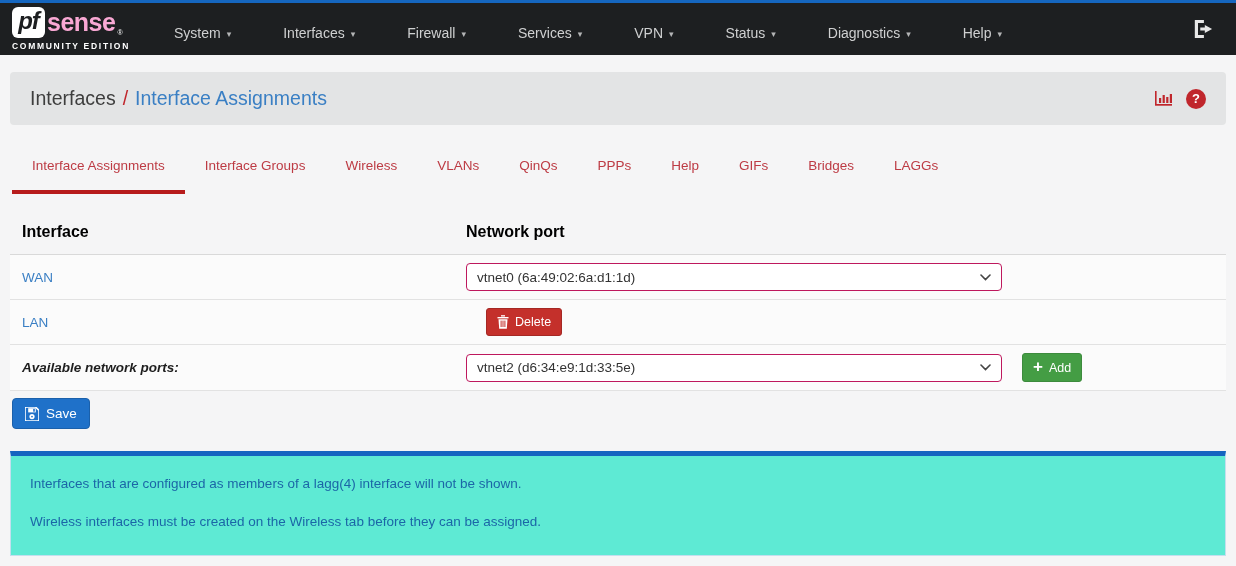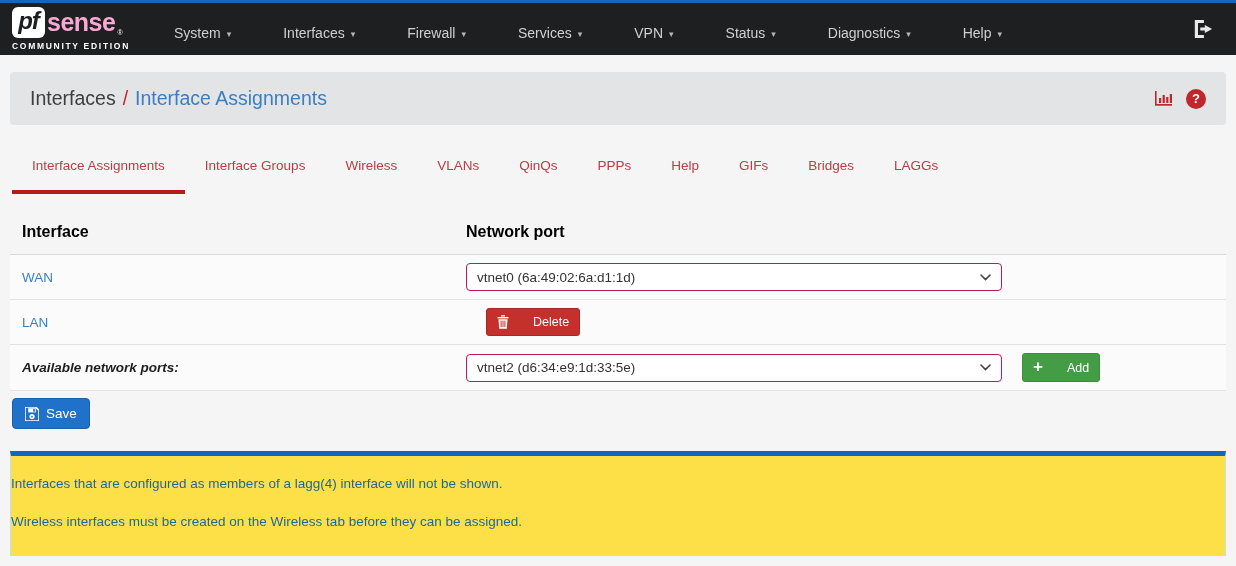--- a/index.html
+++ b/index.html
@@ -71,38 +71,38 @@
   .avail-label { font-weight:700; color:#1e1e1e;font-style:italic; }
   .cell-port { display:flex; align-items:center; flex:1; }
   .selectbox {
     width:536px; height:28px; border:1px solid #be185d; border-radius:4px; background:#fff;
     display:flex; align-items:center; justify-content:space-between;
     padding:0 10px; font-size:13.5px; color:#333; cursor:pointer;
   }
   .select-chevron { display:flex; margin-left:8px; }
 
   .btn {
-    display:inline-flex; align-items:center; gap:24px; border-radius:3px; color:#fff;
+    display:inline-flex; align-items:center; gap:6px; border-radius:3px; color:#fff;
     font-size:12.5px; padding:6px 10px; cursor:pointer; border:1px solid transparent;
     margin-left:20px; white-space:nowrap;
   }
   .btn-delete { background:#c4302b; border-color:#a52824; }
   .btn-add { background:#449d44; border-color:#3d8b3d; }
   .plus-glyph { font-size:17px; font-weight:700; line-height:1; margin-top:-2px; }
 
   .btn-save {
     display:inline-flex; align-items:center; gap:7px; background:#1f71c9; border:1px solid #1a60ab;
     color:#fff; border-radius:4px; font-size:13.5px; padding:7px 12px; cursor:pointer;
     margin:7px 0 0 12px;
   }
 
   
   .infobox {
-    margin:22px 10px 0; background:#fde047; border:1px solid #c3dfee; border-top:5px solid #1565c0;
-    padding:20px 0 26px; color:#1b66a7; font-size:13.5px;
+    margin:22px 10px 0; background:#5eead4; border:1px solid #c3dfee; border-top:5px solid #1565c0;
+    padding:20px 19px 26px; color:#1b66a7; font-size:13.5px;
   }
   .infobox p + p { margin-top:23px; }
 </style>
 </head>
 <body>
 
 
 
 
 <nav class="navbar">

